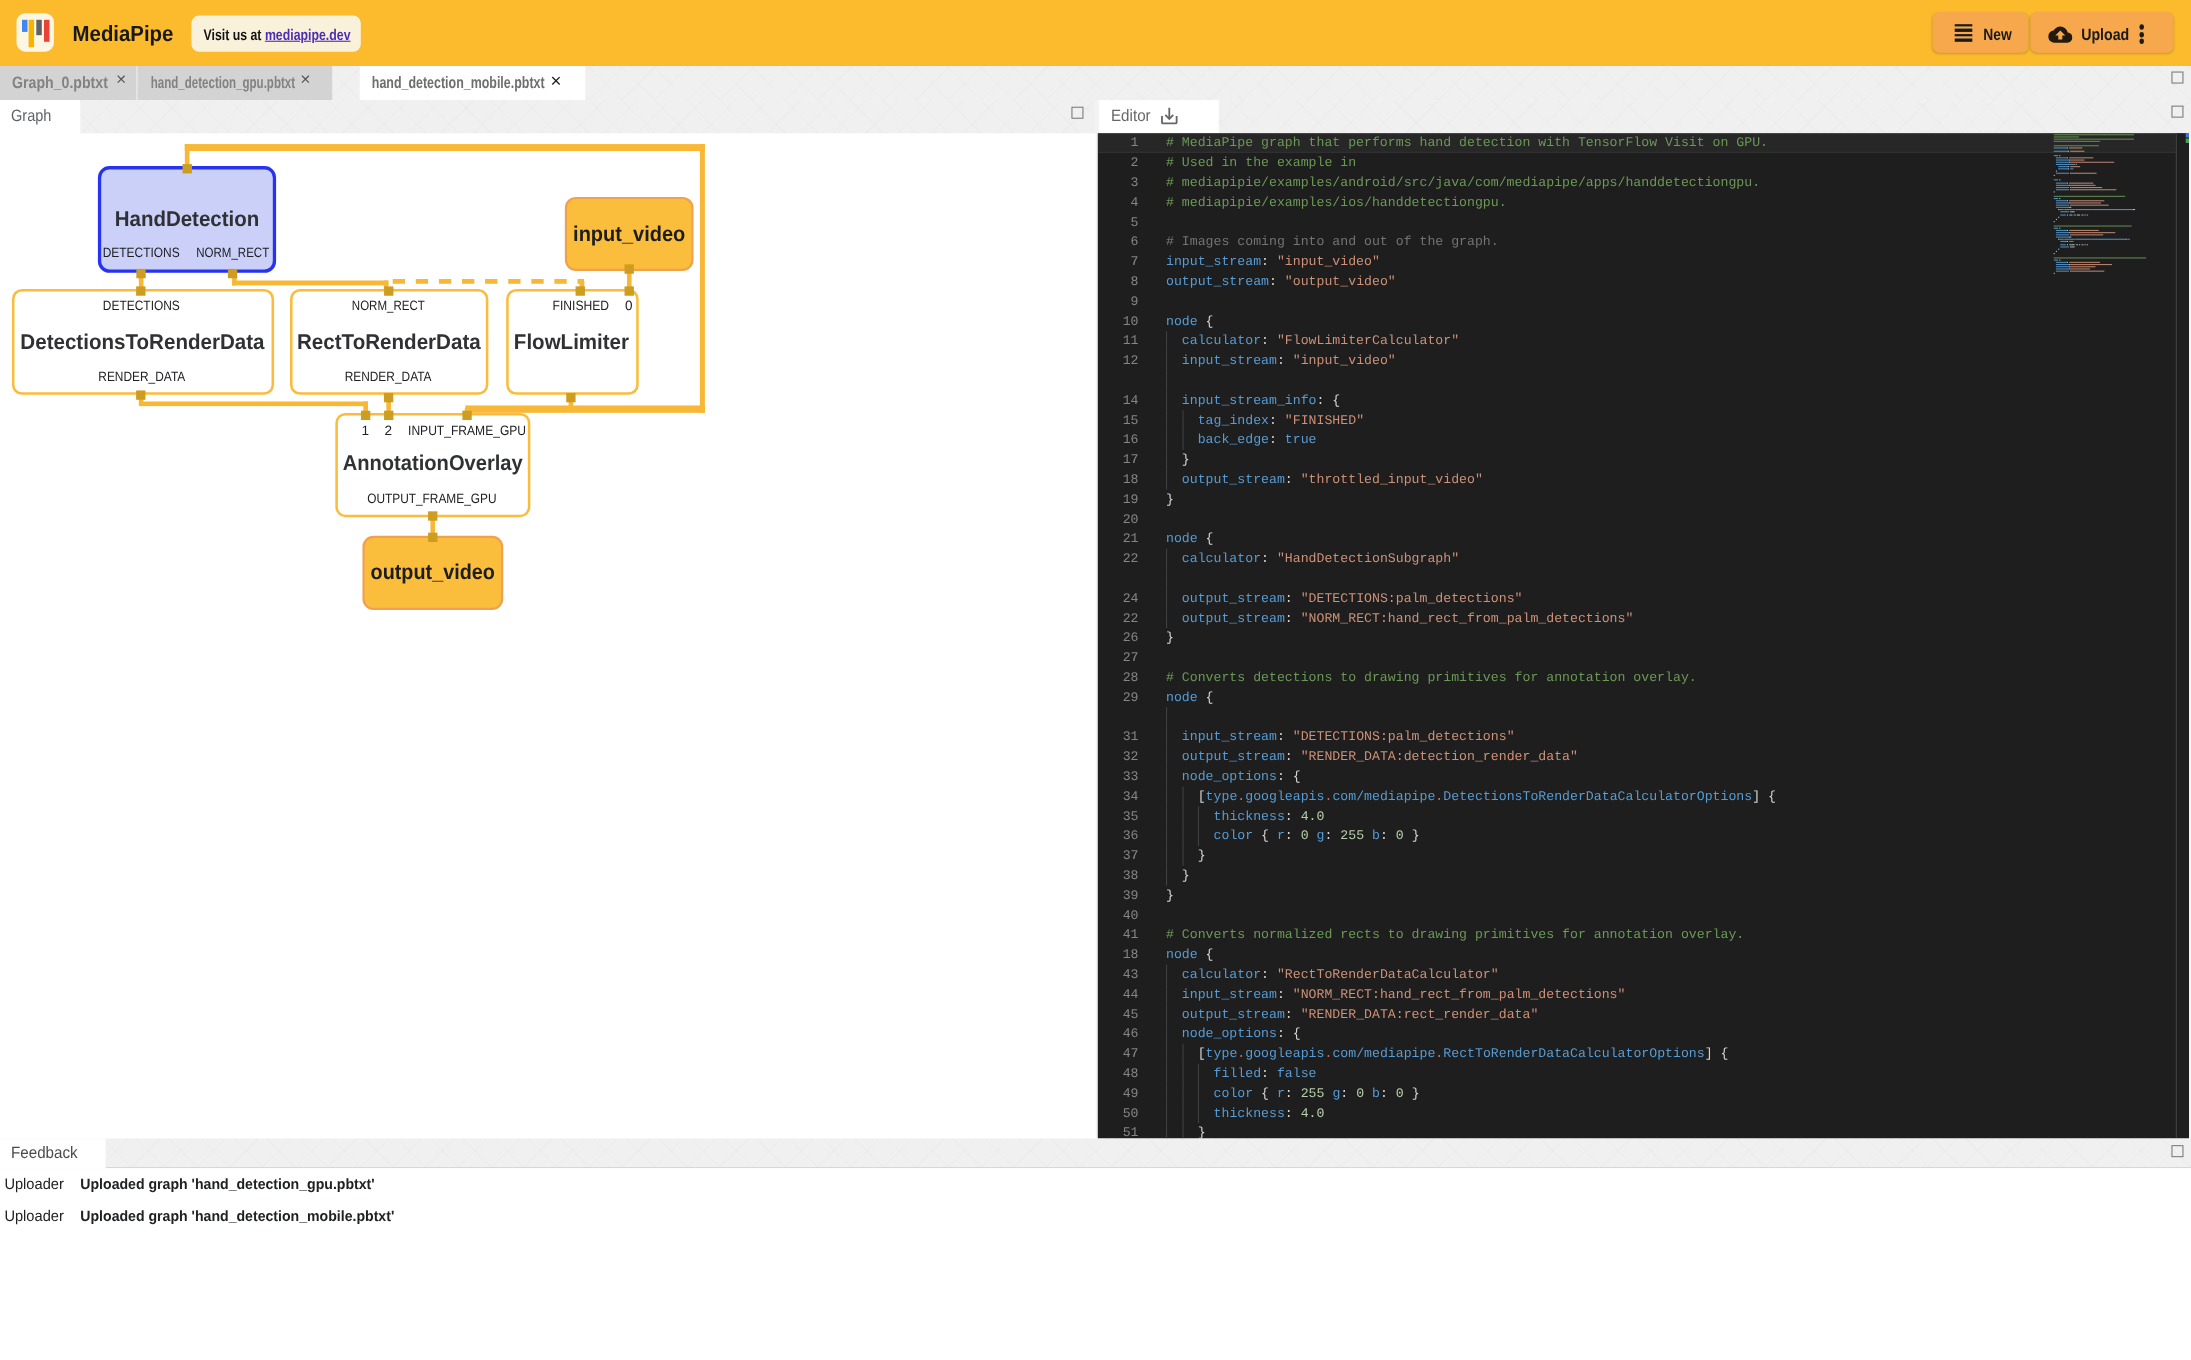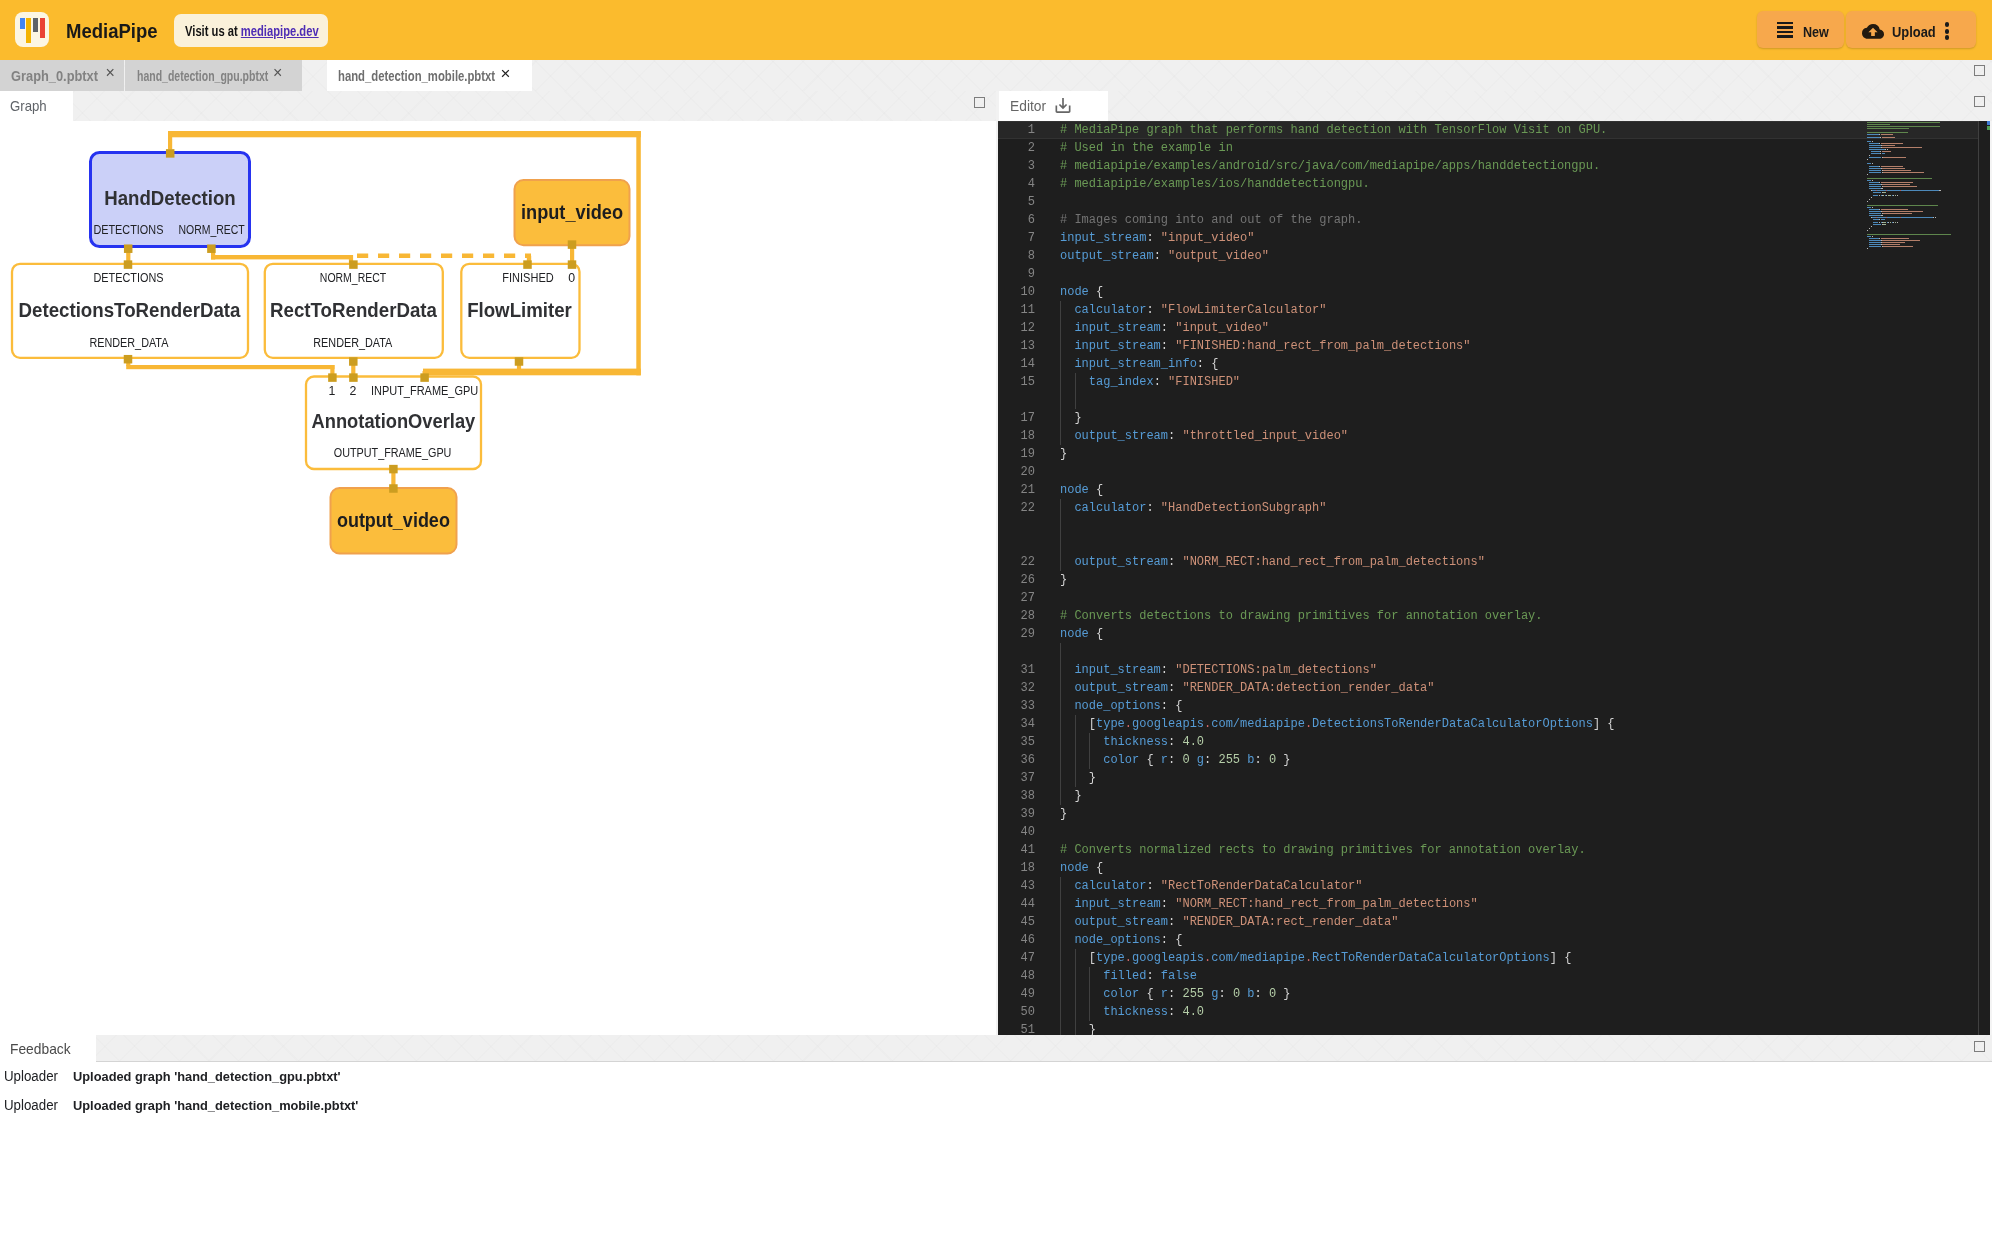--- a/index.html
+++ b/index.html
@@ -135,39 +135,40 @@
 <div class="line" style="top:72px"><span class="num">5</span><span class="txt"></span></div>
 <div class="line" style="top:90px"><span class="num">6</span><span class="txt"><span style="color:#737373"># Images coming into and out of the graph.</span></span></div>
 <div class="line" style="top:108px"><span class="num">7</span><span class="txt"><span style="color:#569CD6">input_stream</span><span style="color:#D4D4D4">:</span> <span style="color:#CE9178">"input_video"</span></span></div>
 <div class="line" style="top:126px"><span class="num">8</span><span class="txt"><span style="color:#569CD6">output_stream</span><span style="color:#D4D4D4">:</span> <span style="color:#CE9178">"output_video"</span></span></div>
 <div class="line" style="top:144px"><span class="num">9</span><span class="txt"></span></div>
 <div class="line" style="top:162px"><span class="num">10</span><span class="txt"><span style="color:#569CD6">node</span> <span style="color:#D4D4D4">{</span></span></div>
 <div class="line" style="top:180px"><span class="num">11</span><span class="txt">  <span style="color:#569CD6">calculator</span><span style="color:#D4D4D4">:</span> <span style="color:#CE9178">"FlowLimiterCalculator"</span></span></div>
 <div class="ig" style="left:62.0px;top:180px;height:18px;"></div>
 <div class="line" style="top:198px"><span class="num">12</span><span class="txt">  <span style="color:#569CD6">input_stream</span><span style="color:#D4D4D4">:</span> <span style="color:#CE9178">"input_video"</span></span></div>
 <div class="ig" style="left:62.0px;top:198px;height:18px;"></div>
-<div class="line" style="top:216px"><span class="num">13</span><span class="txt">  <span style="color:#569CD6">input_stream</span><span style="color:#D4D4D4">:</span> <span style="color:#CE9178">"FINISHED:hand_rect_from_palm_detections"</span></span></div>
 <div class="ig" style="left:62.0px;top:216px;height:18px;"></div>
 <div class="line" style="top:234px"><span class="num">14</span><span class="txt">  <span style="color:#569CD6">input_stream_info</span><span style="color:#D4D4D4">:</span> <span style="color:#D4D4D4">{</span></span></div>
 <div class="ig" style="left:62.0px;top:234px;height:18px;"></div>
 <div class="line" style="top:252px"><span class="num">15</span><span class="txt">    <span style="color:#569CD6">tag_index</span><span style="color:#D4D4D4">:</span> <span style="color:#CE9178">"FINISHED"</span></span></div>
 <div class="ig" style="left:62.0px;top:252px;height:18px;"></div>
 <div class="ig" style="left:76.5px;top:252px;height:18px;"></div>
+<div class="line" style="top:270px"><span class="num">16</span><span class="txt">    <span style="color:#569CD6">back_edge</span><span style="color:#D4D4D4">:</span> <span style="color:#569CD6">true</span></span></div>
 <div class="ig" style="left:62.0px;top:270px;height:18px;"></div>
 <div class="ig" style="left:76.5px;top:270px;height:18px;"></div>
 <div class="line" style="top:288px"><span class="num">17</span><span class="txt">  <span style="color:#D4D4D4">}</span></span></div>
 <div class="ig" style="left:62.0px;top:288px;height:18px;"></div>
 <div class="line" style="top:306px"><span class="num">18</span><span class="txt">  <span style="color:#569CD6">output_stream</span><span style="color:#D4D4D4">:</span> <span style="color:#CE9178">"throttled_input_video"</span></span></div>
 <div class="ig" style="left:62.0px;top:306px;height:18px;"></div>
 <div class="line" style="top:324px"><span class="num">19</span><span class="txt"><span style="color:#D4D4D4">}</span></span></div>
 <div class="line" style="top:342px"><span class="num">20</span><span class="txt"></span></div>
 <div class="line" style="top:360px"><span class="num">21</span><span class="txt"><span style="color:#569CD6">node</span> <span style="color:#D4D4D4">{</span></span></div>
 <div class="line" style="top:378px"><span class="num">22</span><span class="txt">  <span style="color:#569CD6">calculator</span><span style="color:#D4D4D4">:</span> <span style="color:#CE9178">"HandDetectionSubgraph"</span></span></div>
 <div class="ig" style="left:62.0px;top:378px;height:18px;"></div>
 <div class="ig" style="left:62.0px;top:396px;height:18px;"></div>
+<div class="line" style="top:414px"><span class="num">24</span><span class="txt">  <span style="color:#569CD6">output_stream</span><span style="color:#D4D4D4">:</span> <span style="color:#CE9178">"DETECTIONS:palm_detections"</span></span></div>
 <div class="ig" style="left:62.0px;top:414px;height:18px;"></div>
 <div class="line" style="top:432px"><span class="num">22</span><span class="txt">  <span style="color:#569CD6">output_stream</span><span style="color:#D4D4D4">:</span> <span style="color:#CE9178">"NORM_RECT:hand_rect_from_palm_detections"</span></span></div>
 <div class="ig" style="left:62.0px;top:432px;height:18px;"></div>
 <div class="line" style="top:450px"><span class="num">26</span><span class="txt"><span style="color:#D4D4D4">}</span></span></div>
 <div class="line" style="top:468px"><span class="num">27</span><span class="txt"></span></div>
 <div class="line" style="top:486px"><span class="num">28</span><span class="txt"><span style="color:#6A9955"># Converts detections to drawing primitives for annotation overlay.</span></span></div>
 <div class="line" style="top:504px"><span class="num">29</span><span class="txt"><span style="color:#569CD6">node</span> <span style="color:#D4D4D4">{</span></span></div>
 <div class="ig" style="left:62.0px;top:522px;height:18px;"></div>
 <div class="line" style="top:540px"><span class="num">31</span><span class="txt">  <span style="color:#569CD6">input_stream</span><span style="color:#D4D4D4">:</span> <span style="color:#CE9178">"DETECTIONS:palm_detections"</span></span></div>
 <div class="ig" style="left:62.0px;top:540px;height:18px;"></div>

